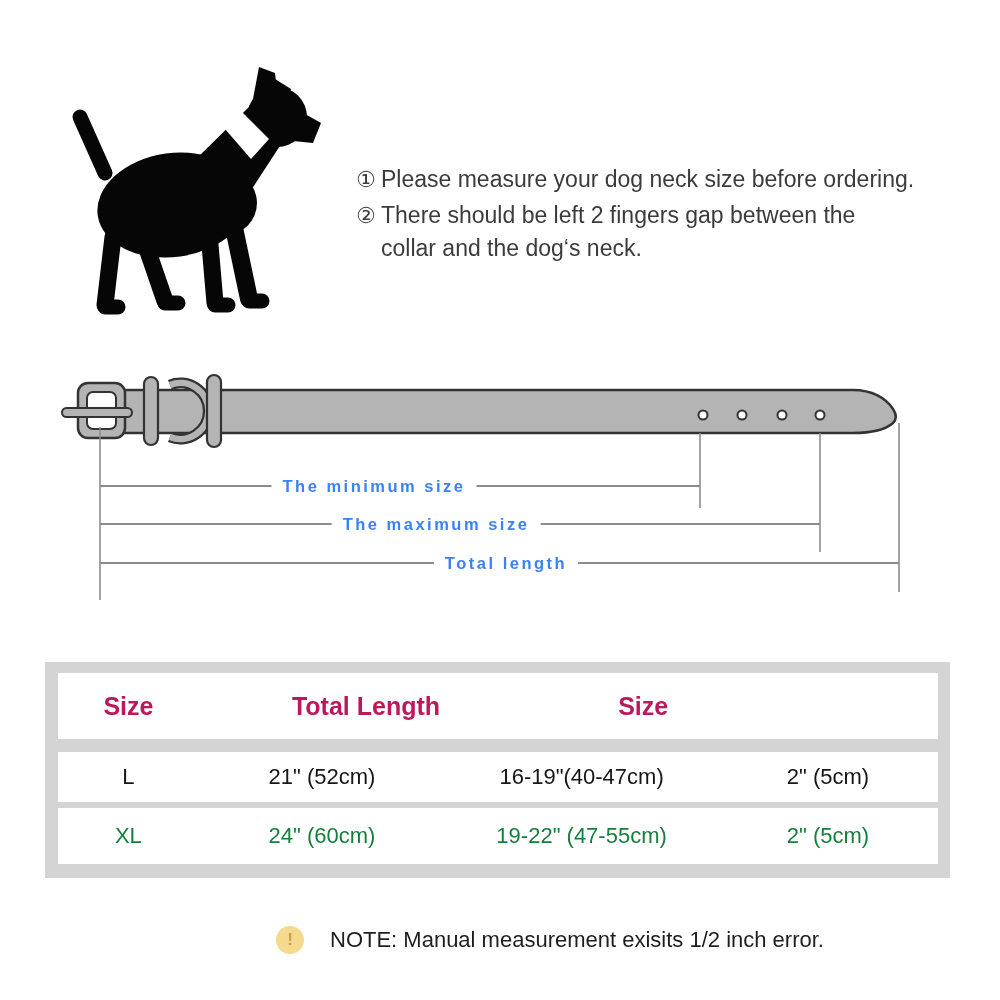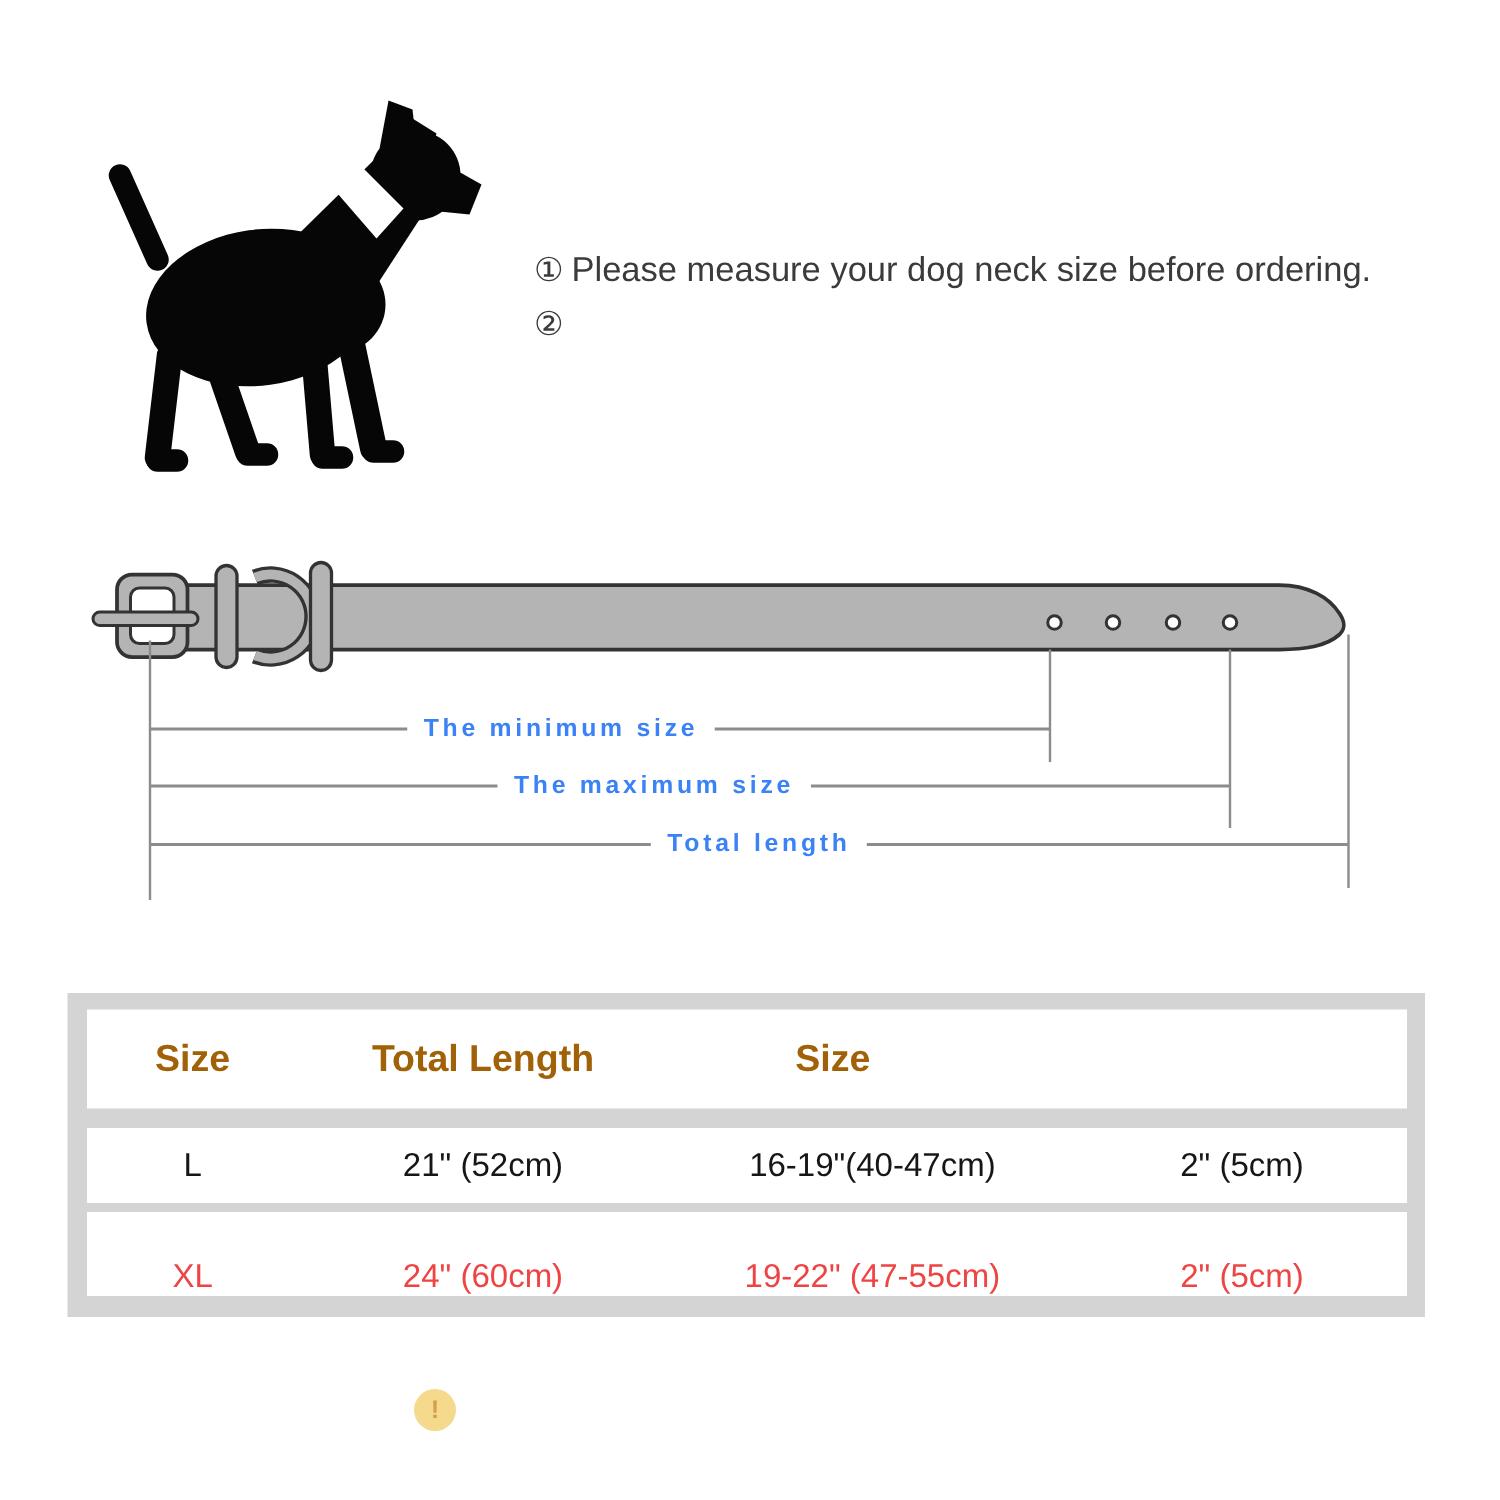--- a/index.html
+++ b/index.html
@@ -18,23 +18,23 @@
 
   
   .diagram{position:absolute;left:0;top:372px;width:1000px;height:235px;}
   .measure-label{position:absolute;transform:translate(-50%,-50%);white-space:nowrap;
     background:#ffffff;padding:0 11px;font-size:16.5px;font-weight:bold;
     letter-spacing:2.5px;color:#3b82f6;}
 
   
   .size-table{position:absolute;left:45px;top:662px;width:905px;height:216px;background:#d4d4d4;}
   .t-band{position:absolute;left:13px;right:12px;background:#ffffff;display:flex;align-items:center;}
-  .t-header{top:11px;height:66px;font-weight:bold;font-size:25px;color:#a16207;}
+  .t-header{top:11px;height:66px;font-weight:bold;font-size:25px;color:#be185d;gap:44px;}
   .t-row1{top:90px;height:50px;font-size:22px;color:#161616;}
-  .t-row2{top:146px;height:56px;font-size:22px;color:#ef4444;align-items:flex-end;}
+  .t-row2{top:146px;height:56px;font-size:22px;color:#15803d;}
   .t-cell{text-align:center;}
   .c1{flex:0 0 16%;} .c2{flex:0 0 28%;} .c3{flex:0 0 31%;} .c4{flex:0 0 25%;}
 
   
   .note{position:absolute;left:276px;top:926px;display:flex;align-items:center;}
   .note-icon{width:28px;height:28px;border-radius:50%;background:#f5d98c;color:#cfa14f;
     font-weight:bold;font-size:17px;display:flex;align-items:center;justify-content:center;
     margin-right:26px;}
   .note-text{font-size:22px;color:#1e1e1e;}
 </style>
@@ -76,20 +76,24 @@
 
   <div class="instructions">
     <div class="instr-item">
       <span class="instr-marker">①</span>
       <span class="instr-text">
         <span>Please measure your dog neck size before ordering.</span>
       </span>
     </div>
     <div class="instr-item">
       <span class="instr-marker">②</span>
+      <span class="instr-text">
+        <span>There should be left 2 fingers gap between the</span>
+        <span>collar and the dog‘s neck.</span>
+      </span>
     </div>
   </div>
 
   <svg class="diagram" viewBox="0 0 1000 235">
 
     <path d="M115,18 H853 C872,18 886,26 893,37 C897,43 897,47 893,51 C884,59 870,61 853,61 H115 Z" fill="#b4b4b4" stroke="#333333" stroke-width="2.5"></path>
 
     <g>
       <circle cx="703" cy="43" r="4.5" fill="#ffffff" stroke="#333333" stroke-width="2"></circle>
       <circle cx="742" cy="43" r="4.5" fill="#ffffff" stroke="#333333" stroke-width="2"></circle>
@@ -134,15 +138,16 @@
     <div class="t-band t-row2">
       <div class="t-cell c1">XL</div>
       <div class="t-cell c2">24" (60cm)</div>
       <div class="t-cell c3">19-22" (47-55cm)</div>
       <div class="t-cell c4">2" (5cm)</div>
     </div>
   </div>
 
   <div class="note">
     <div class="note-icon">!</div>
+    <div class="note-text">NOTE: Manual measurement exisits 1/2 inch error.</div>
   </div>
 
 </div>
 
 </body></html>

